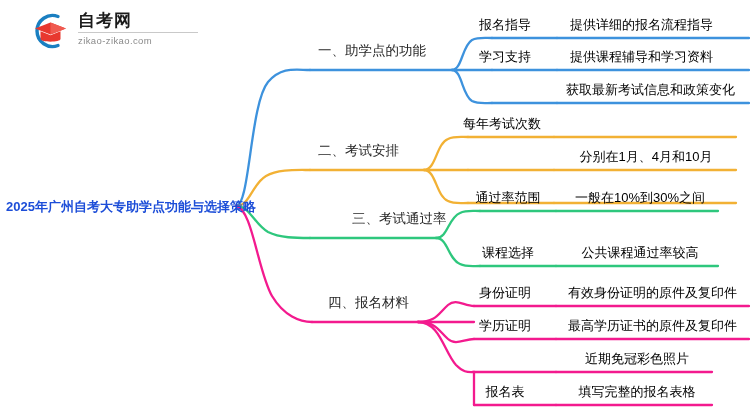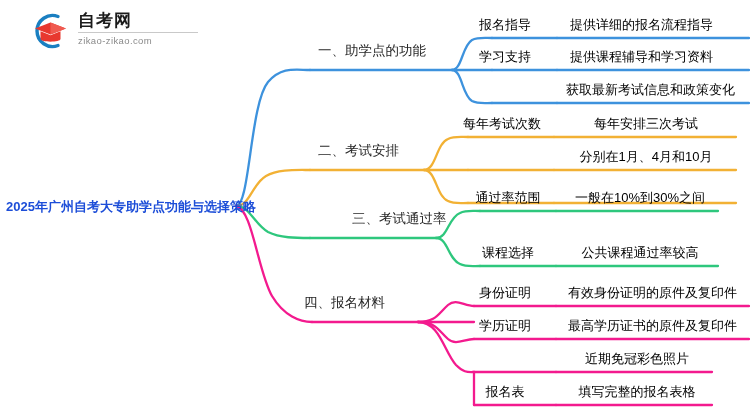--- a/index.html
+++ b/index.html
@@ -229,23 +229,20 @@
     <span>获取最新考试信息和政策变化</span>
   </div>
 
   <div class="branch-label" style="left:316px; top:142px;">
     <span>二、考试安排</span>
   </div>
 
   <div class="leaf" style="left:450px; top:109px; width:104px;">
     <span>每年考试次数</span>
   </div>
-  <div class="leaf" style="left:562px; top:109px; width:168px;">
-    <span>每年安排三次考试</span>
-  </div>
 
   <div class="leaf" style="left:562px; top:142px; width:168px;">
     <span>分别在1月、4月和10月</span>
   </div>
 
 
   <div class="branch-label" style="left:313px; top:210px;margin-left:37px;">
     <span>三、考试通过率</span>
   </div>
 
@@ -256,21 +253,21 @@
     <span>一般在10%到30%之间</span>
   </div>
 
   <div class="leaf" style="left:462px; top:238px; width:92px;">
     <span>课程选择</span>
   </div>
   <div class="leaf" style="left:564px; top:238px; width:152px;">
     <span>公共课程通过率较高</span>
   </div>
 
-  <div class="branch-label" style="left:302px; top:294px;">
+  <div class="branch-label" style="left:326px; top:294px;">
     <span>四、报名材料</span>
   </div>
 
   <div class="leaf" style="left:456px; top:278px; width:98px;">
     <span>身份证明</span>
   </div>
   <div class="leaf l3" style="left:564px; top:278px; width:186px;">
     <span>有效身份证明的原件及复印件</span>
   </div>
 

